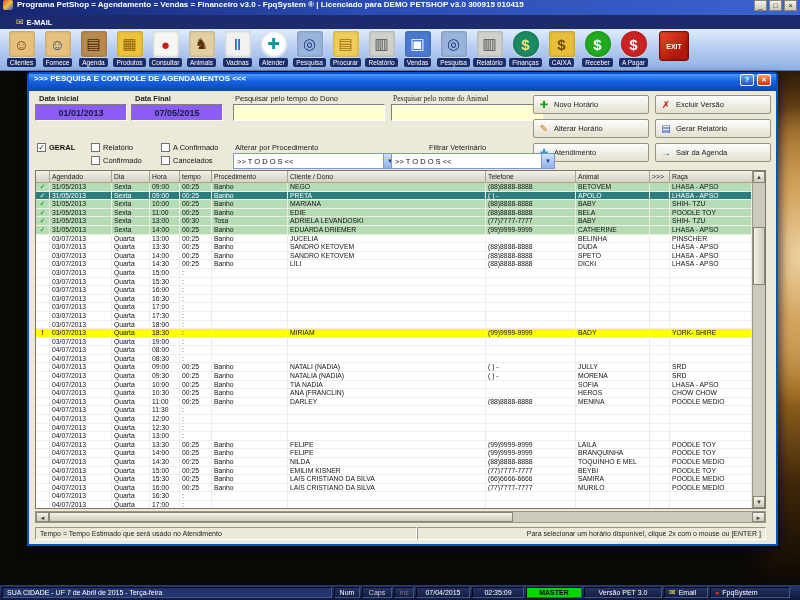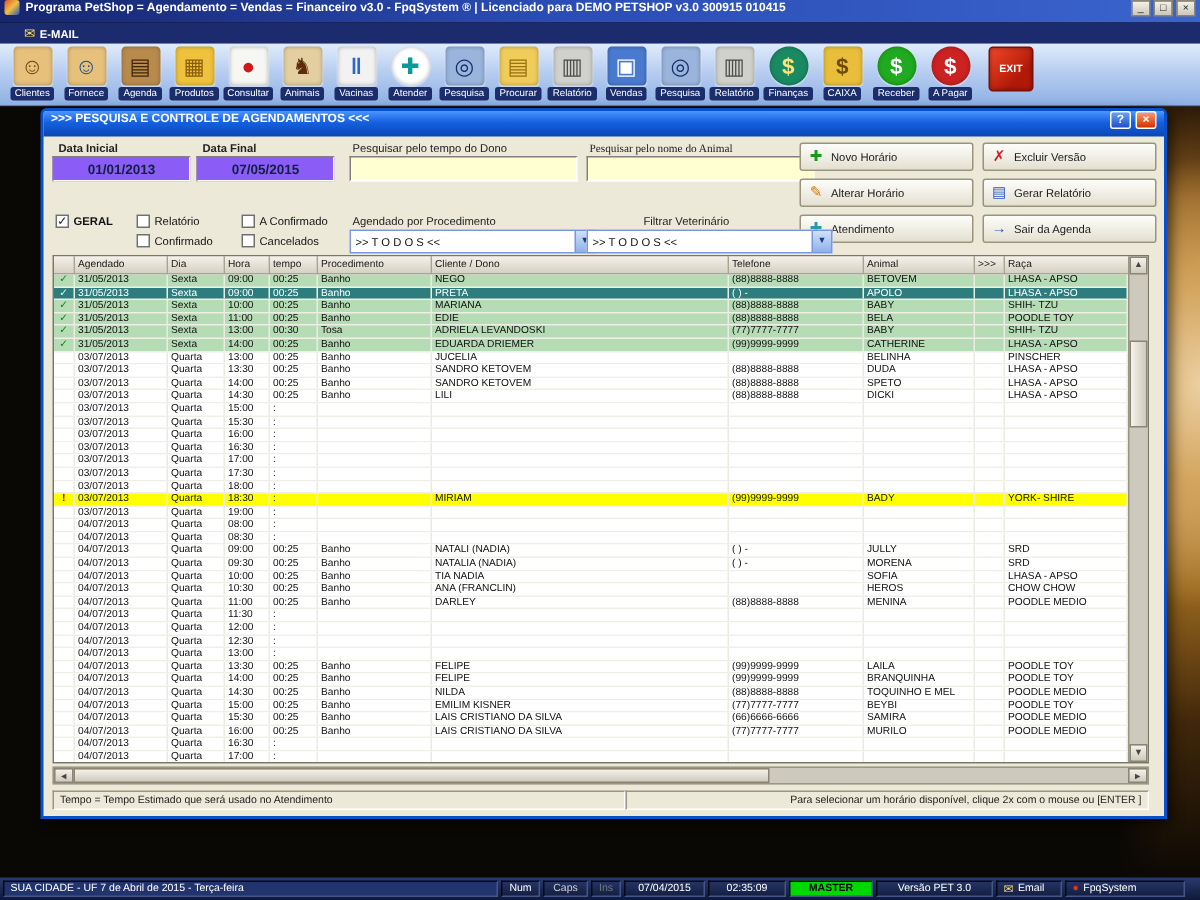--- a/index.html
+++ b/index.html
@@ -329,21 +329,21 @@
       </div>
       <div class="chk" style="left:62px;top:65px;">
         <span class="box"></span>
         <span class="cl">Confirmado</span>
       </div>
       <div class="chk" style="left:132px;top:65px;">
         <span class="box"></span>
         <span class="cl">Cancelados</span>
       </div>
 
-      <div class="lbl" style="left:206px;top:52px;">Agendado por Procedimento</div>
+      <div class="lbl" style="left:206px;top:52px;">Alterar por Procedimento</div>
       <div class="dropdown" style="left:204px;top:62px;width:164px;">
         <div class="dd-text">&gt;&gt; T O D O S &lt;&lt;</div>
         <div class="dd-arrow">▼</div>
       </div>
       <div class="lbl" style="left:364px;top:52px;padding-left:36px;">Filtrar Veterinário</div>
       <div class="dropdown" style="left:362px;top:62px;width:164px;">
         <div class="dd-text">&gt;&gt; T O D O S &lt;&lt;</div>
         <div class="dd-arrow">▼</div>
       </div>
 

